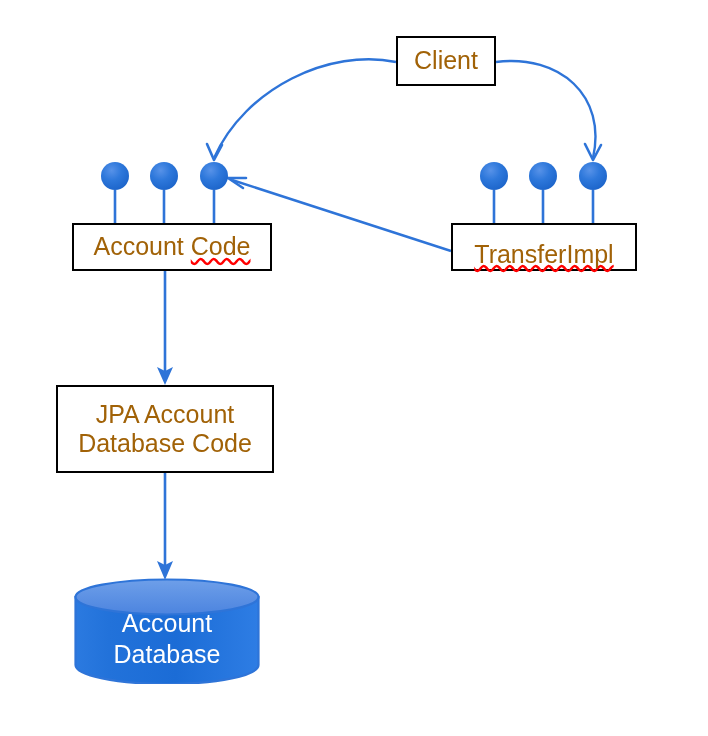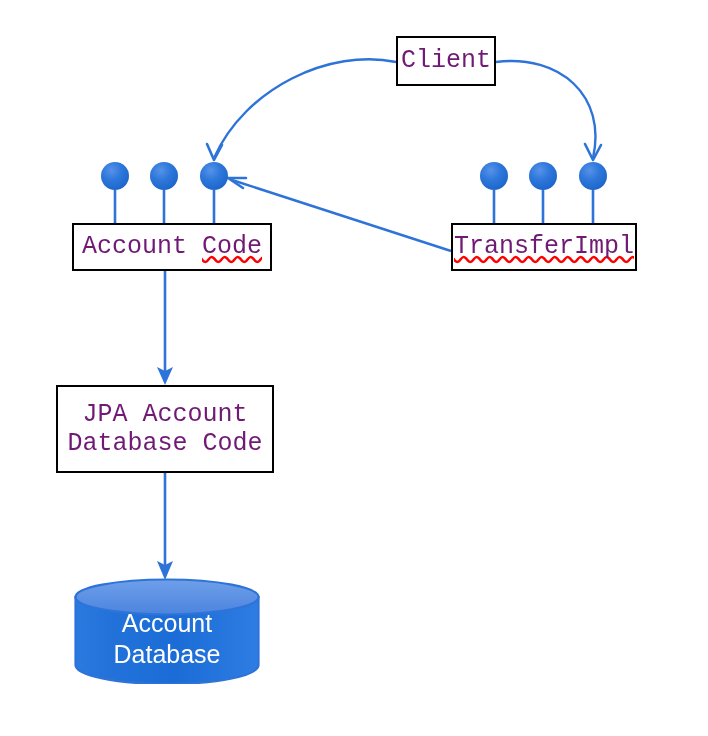--- a/index.html
+++ b/index.html
@@ -31,24 +31,23 @@
   
   .node-box {
     position: absolute;
     box-sizing: border-box;
     border: 2.5px solid #000000;
     background: #ffffff;
     display: flex;
     align-items: center;
     justify-content: center;
     text-align: center;
-    color: #701a75;
+    color: #a16207;
     line-height: 1.18;
     z-index: 3;
-    font-family: Liberation Mono, monospace;
   }
   .node-label {
     display: inline-block;
     white-space: pre-line;
   }
   .spell-error {
     text-decoration: underline wavy #ff0000;
     text-decoration-skip-ink: none;
     text-underline-offset: 2px;
   }
@@ -65,20 +64,21 @@
     width: 200px;
     height: 48px;
     font-size: 25px;
   }
   #node-transfer-impl {
     left: 451px;
     top: 223px;
     width: 186px;
     height: 48px;
     font-size: 25px;
+    align-items: flex-end;
   }
   #node-jpa-code {
     left: 56px;
     top: 385px;
     width: 218px;
     height: 88px;
     font-size: 25px;
   }
   
   #node-database {

